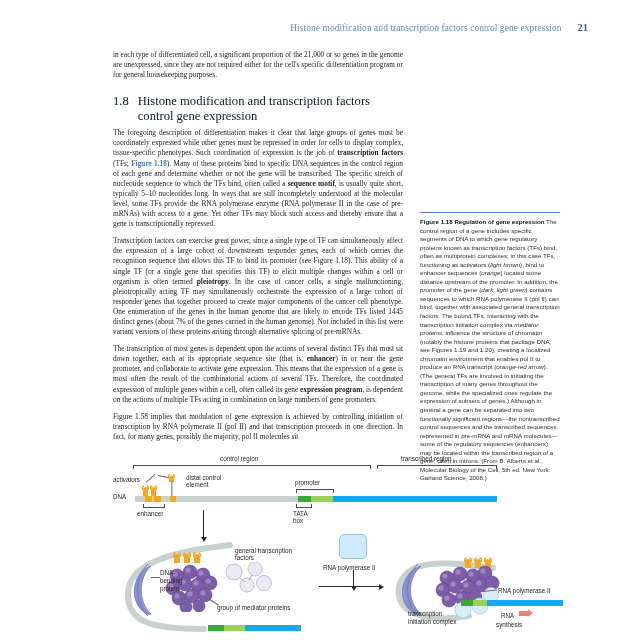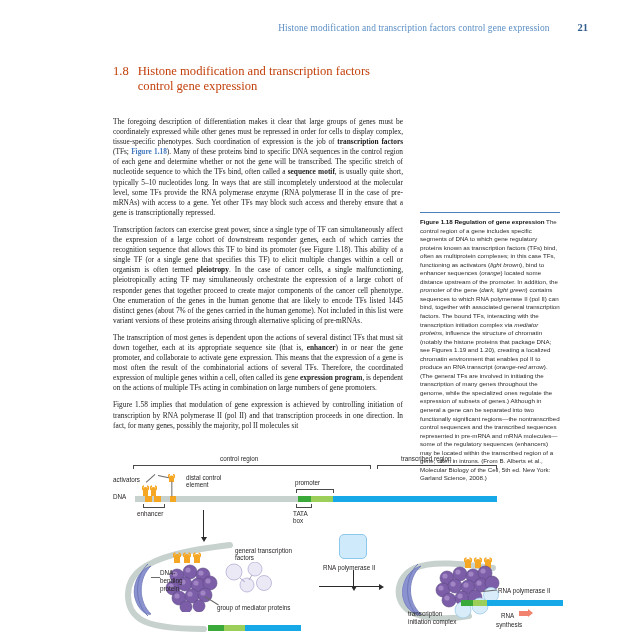--- a/index.html
+++ b/index.html
@@ -21,21 +21,21 @@
     font-family: "Liberation Serif", serif;
     font-size: 9.4px;
     color: #5b8ec4;
     letter-spacing: .1px;
   }
   .runhead-page {
     font-family: "Liberation Serif", serif;
     font-size: 10.5px;
     font-weight: bold;
     color: #2f5d8e;
-    margin-left: 28px;
+    margin-left: 16px;
   }
 
   
   .col-main {
     position: absolute;
     top: 50px; left: 113px;
     width: 290px;
   }
   .col-main p {
     font-size: 7.35px;
@@ -45,25 +45,25 @@
     margin-bottom: 7px;
     hyphens: auto;
   }
   .col-main p.tight { margin-bottom: 0; }
   .col-main b { font-weight: bold; }
   .xref { color: #3f77bb; font-weight: bold; }
 
   h2.section {
     display: flex;
     gap: 9px;
-    color: #c2410c;
+    color: #0f172a;
     font-weight: normal;
     font-size: 12.6px;
     line-height: 15px;
-    margin: 14px 0 23px 0;
+    margin: 14px 0 4px 0;
   }
   h2.section .num { flex: 0 0 auto; }
   h2.section .ttl { flex: 1 1 auto; }
 
   
   .col-caption {
     position: absolute;
     top: 212px; left: 420px;
     width: 140px;
     font-family: "Liberation Sans", sans-serif;
@@ -156,20 +156,21 @@
 </head>
 <body>
 
 <div class="runhead">
   <span class="runhead-title">Histone modification and transcription factors control gene expression</span>
   <span class="runhead-page">21</span>
 </div>
 
 <div class="col-main">
 
+  <p>in each type of differentiated cell, a significant proportion of the 21,000 or so genes in the genome are unexpressed, since they are not required either for the cell's specific differentiation program or for general housekeeping purposes.</p>
 
   <h2 class="section">
     <span class="num">1.8</span>
     <span class="ttl">Histone modification and transcription factors control gene expression</span>
   </h2>
 
   <p><span>The foregoing description of differentiation makes it clear that large groups of genes must be coordinately expressed while other genes must be repressed in order for cells to display complex, tissue-specific phenotypes. Such coordination of expression is the job of </span><b>transcription factors</b><span> (TFs; </span><span class="xref">Figure 1.18</span><span>). Many of these proteins bind to specific DNA sequences in the control region of each gene and determine whether or not the gene will be transcribed. The specific stretch of nucleotide sequence to which the TFs bind, often called a </span><b>sequence motif</b><span>, is usually quite short, typically 5–10 nucleotides long. In ways that are still incompletely understood at the molecular level, some TFs provide the RNA polymerase enzyme (RNA polymerase II in the case of pre-mRNAs) with access to a gene. Yet other TFs may block such access and thereby ensure that a gene is transcriptionally repressed.</span></p>
 
   <p><span>Transcription factors can exercise great power, since a single type of TF can simultaneously affect the expression of a large cohort of downstream responder genes, each of which carries the recognition sequence that allows this TF to bind its promoter (see Figure 1.18). This ability of a single TF (or a single gene that specifies this TF) to elicit multiple changes within a cell or organism is often termed </span><b>pleiotropy</b><span>. In the case of cancer cells, a single malfunctioning, pleiotropically acting TF may simultaneously orchestrate the expression of a large cohort of responder genes that together proceed to create major components of the cancer cell phenotype. One enumeration of the genes in the human genome that are likely to encode TFs listed 1445 distinct genes (about 7% of the genes carried in the human genome). Not included in this list were variant versions of these proteins arising through alternative splicing of pre-mRNAs.</span></p>
 

